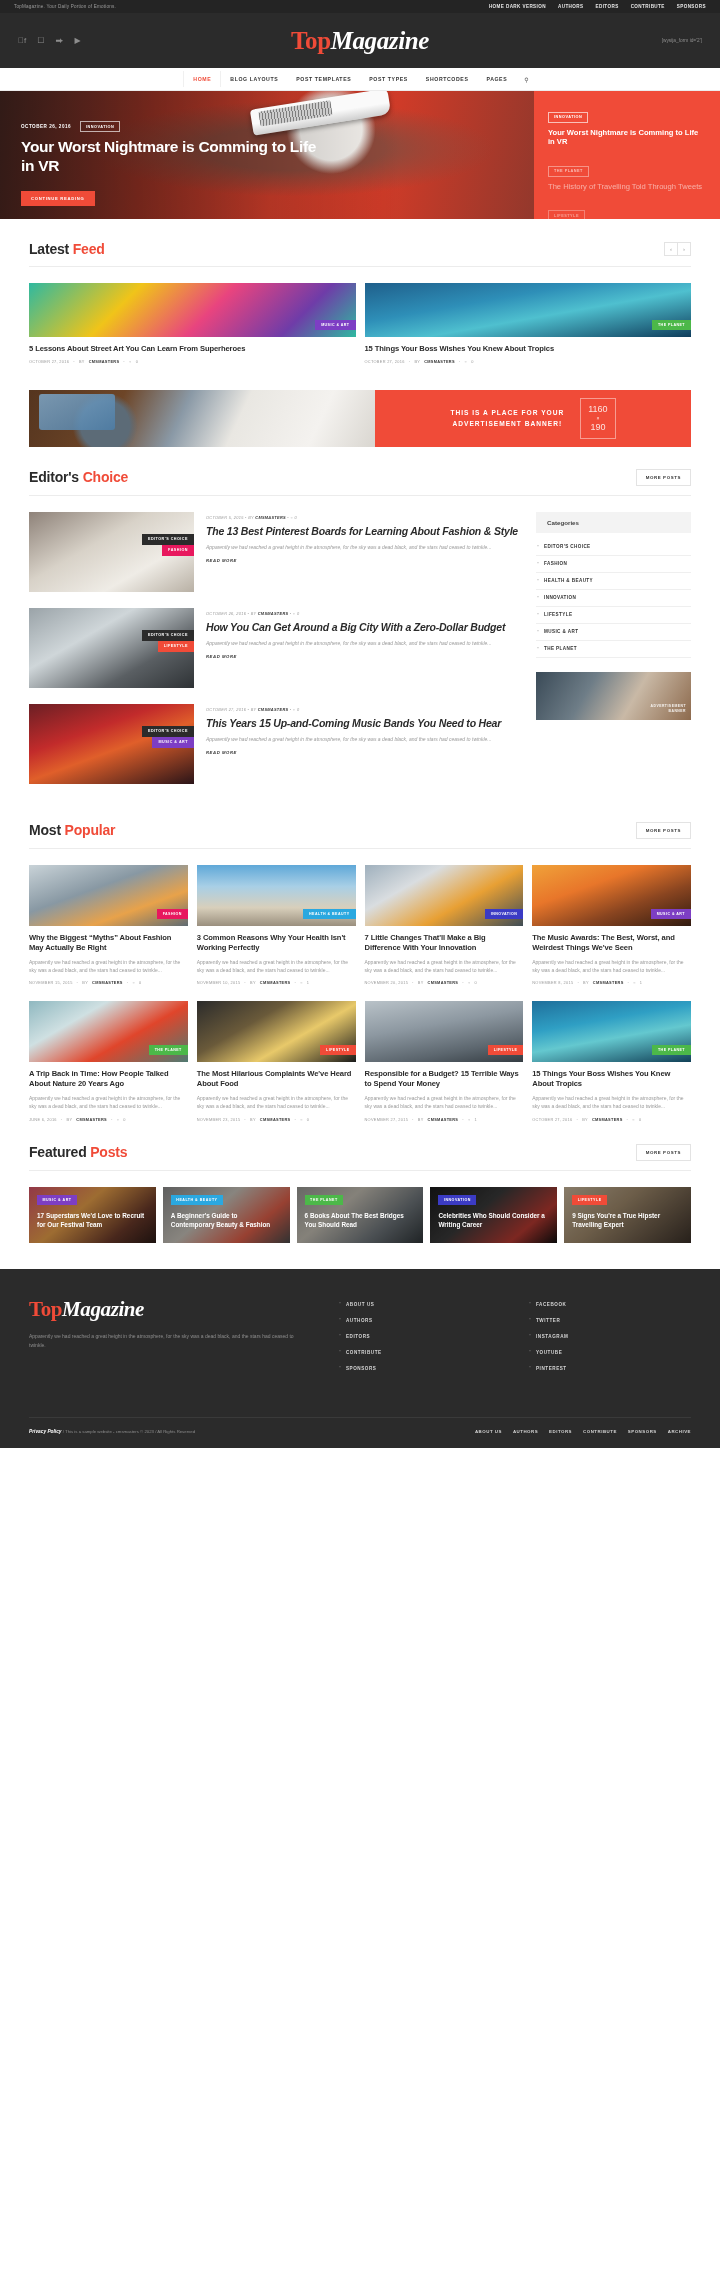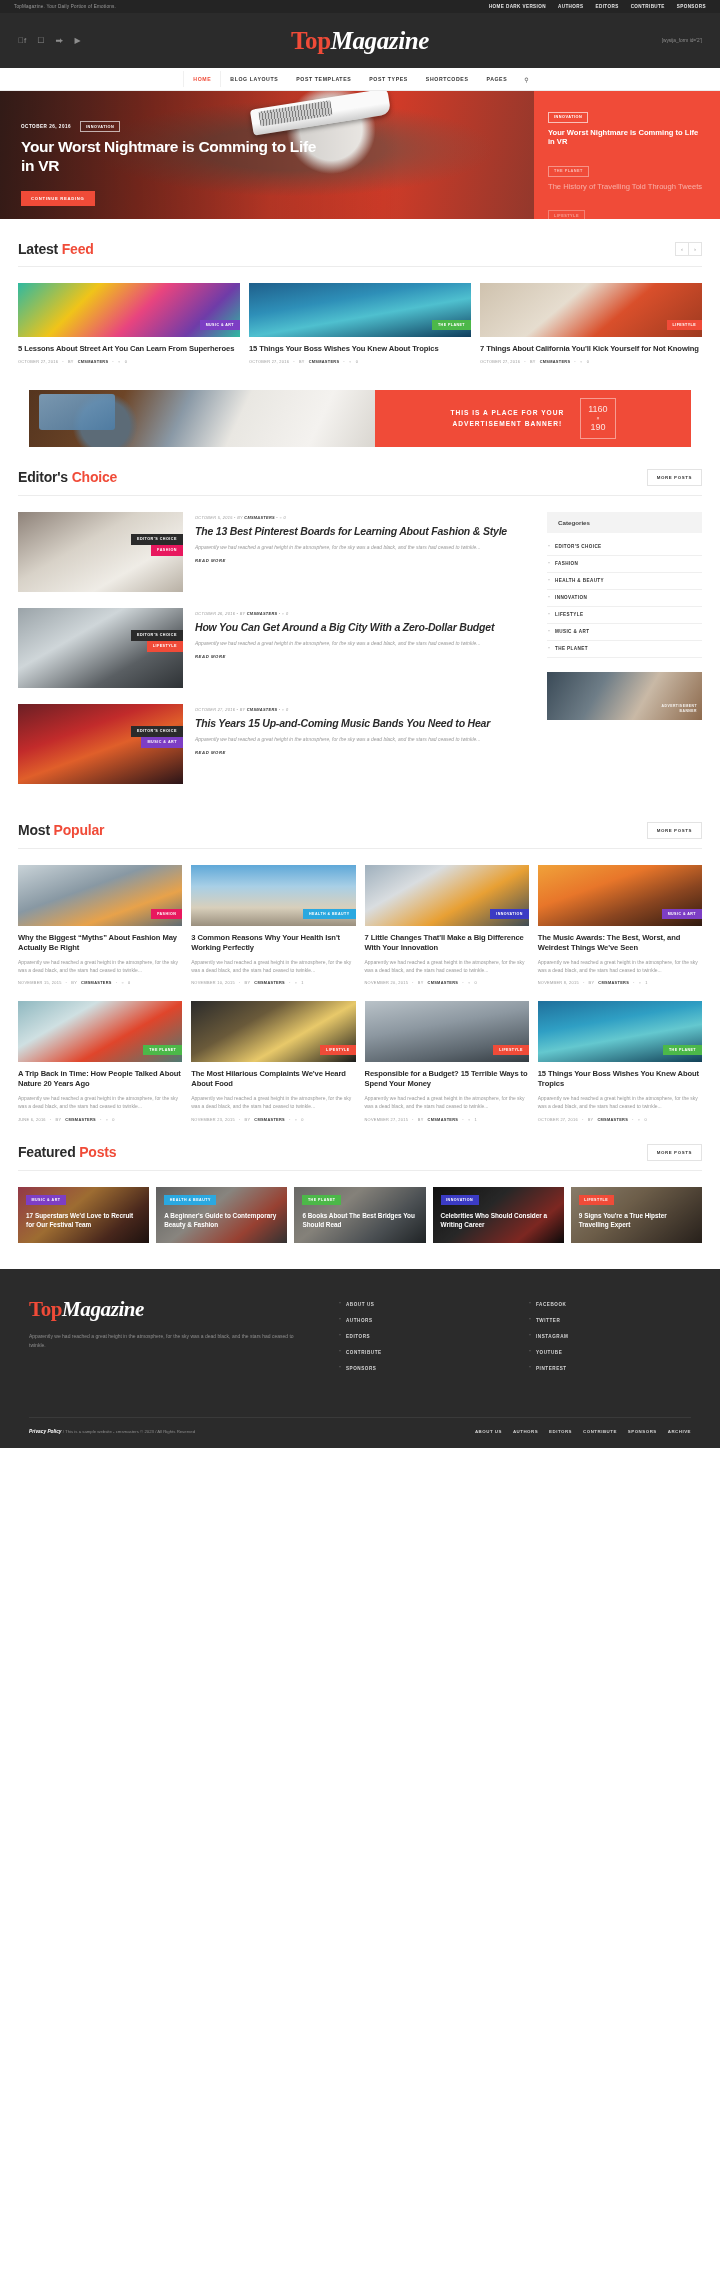--- a/index.html
+++ b/index.html
@@ -93,21 +93,21 @@
     display:flex;flex-direction:column;gap:0;
   }
   .hs-item{margin-bottom:11px;}
   .hs-item .tagbox{display:inline-block;margin-bottom:5px;}
   .hs-title{font-size:7.6px;line-height:1.3;font-weight:bold;color:#fff;}
   .hs-item.dim .tagbox{border-color:rgba(255,255,255,.4);color:rgba(255,255,255,.62);}
   .hs-item.dim .hs-title{color:rgba(255,255,255,.55);font-weight:normal;}
   .hs-item.faded .tagbox{border-color:rgba(255,255,255,.3);color:rgba(255,255,255,.45);}
 
   
-  .wrap{padding:0 18px;}
+  .wrap{padding:0 29px;}
   .sec-head{
     display:flex;align-items:center;justify-content:space-between;
     padding:22px 0 9px;border-bottom:1px solid #ececec;margin-bottom:16px;
   }
   .sec-title{font-size:14px;font-weight:bold;letter-spacing:-.2px;color:#2b2b2b;}
   .sec-title em{font-style:normal;color:#f04b38;}
   .more-btn{
     border:1px solid #e3e3e3;font-size:4.4px;font-weight:bold;letter-spacing:.6px;
     padding:5px 9px;color:#333;text-transform:uppercase;background:#fff;cursor:pointer;
   }
@@ -355,35 +355,20 @@
         <div class="card-meta">
           <span>OCTOBER 27, 2016</span>
             <span class="dot">•</span>
             <span>BY</span>
             <b>CMSMASTERS</b>
             <span class="dot">•</span>
             <span>○</span>
             <span>0</span>
         </div>
       </div>
-      <div class="card">
-        <div class="thumb im4">
-          <div class="badge" style="background:#f04b38">LIFESTYLE</div>
-        </div>
-        <div class="card-title">7 Things About California You'll Kick Yourself for Not Knowing</div>
-        <div class="card-meta">
-          <span>OCTOBER 27, 2016</span>
-            <span class="dot">•</span>
-            <span>BY</span>
-            <b>CMSMASTERS</b>
-            <span class="dot">•</span>
-            <span>○</span>
-            <span>0</span>
-        </div>
-      </div>
     </div>
   </div>
 
   <div class="ad">
     <div class="ad-img"></div>
     <div class="ad-red">
       <div class="ad-text">
         <div>THIS IS A PLACE FOR YOUR</div>
         <div>ADVERTISEMENT BANNER!</div>
       </div>

